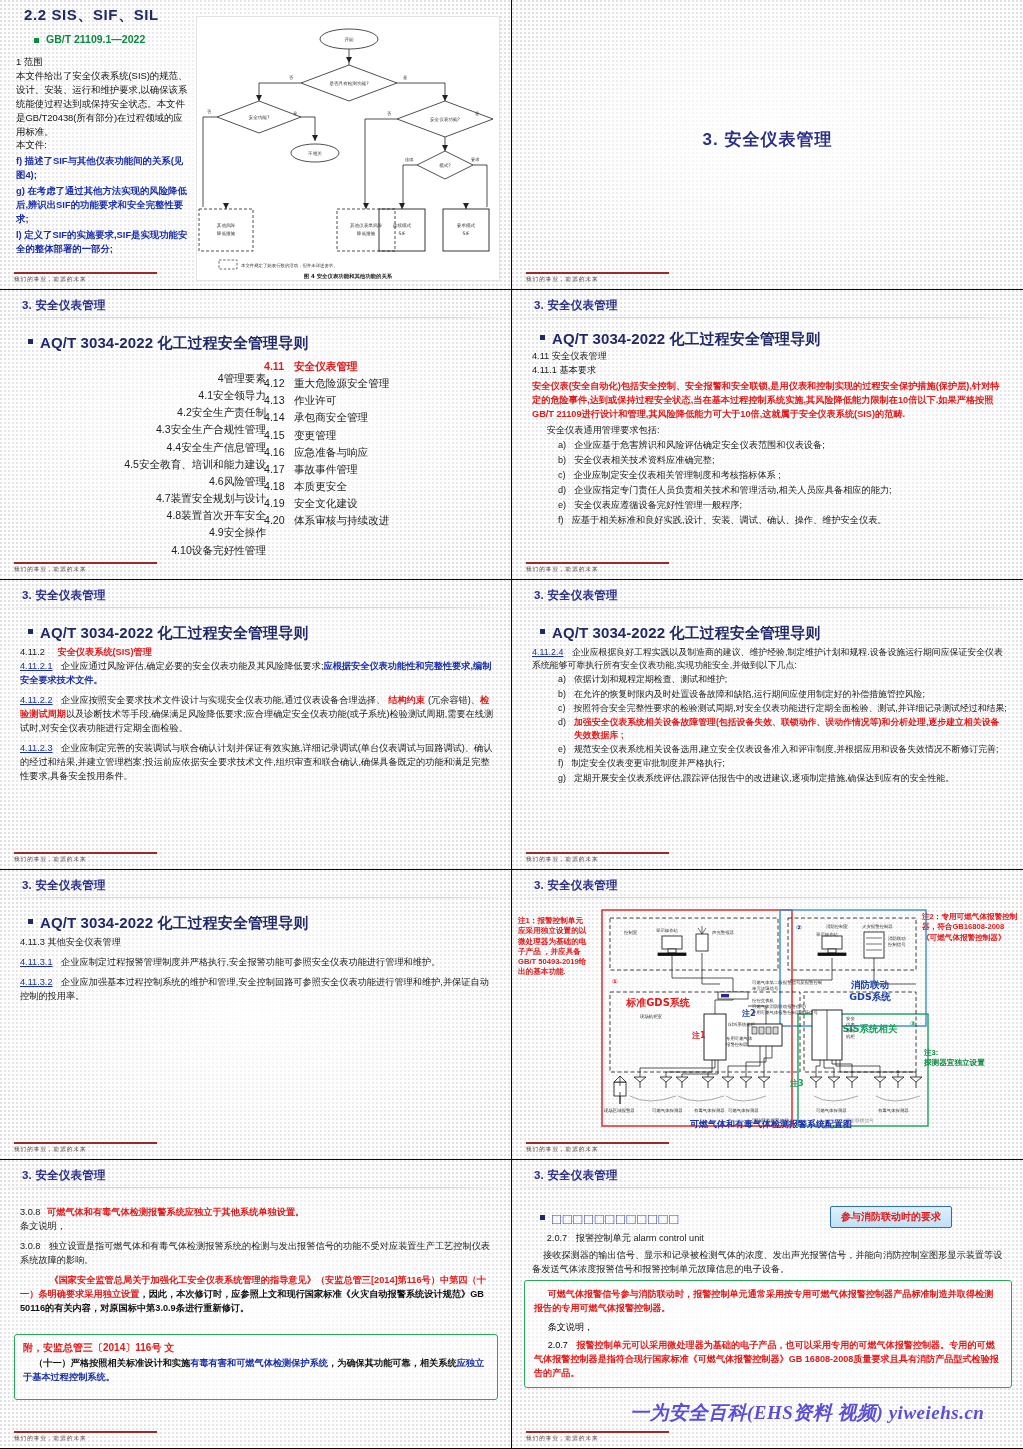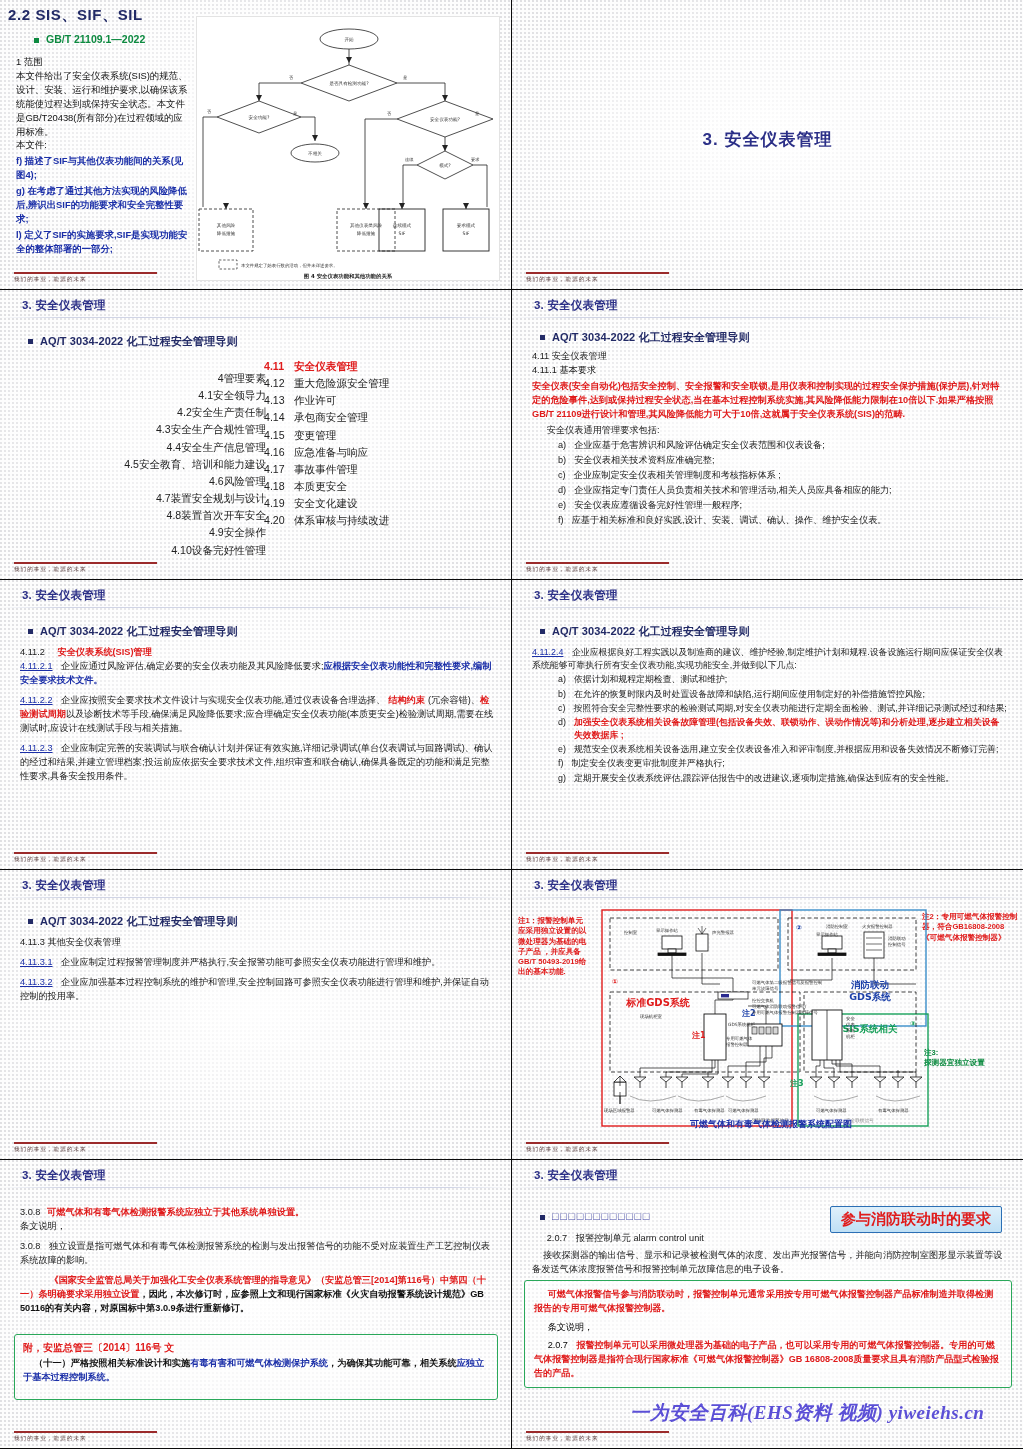--- a/index.html
+++ b/index.html
@@ -14,36 +14,36 @@
     background-size:4px 4px;}
   .slide .bgfade{position:absolute;inset:0;
     background:radial-gradient(ellipse 62% 62% at 50% 48%, rgba(255,255,255,0.93) 0%, rgba(255,255,255,0.55) 48%, rgba(255,255,255,0.05) 100%);}
   .slide .inner{position:absolute;inset:0;}
 
   .stitle{position:absolute;left:22px;top:8px;font-size:11.5px;font-weight:bold;color:#2b2f87;letter-spacing:0.2px;}
   .titlerule{position:absolute;left:0;right:0;top:27px;height:1px;background:linear-gradient(to right,rgba(255,255,255,0) 0%,rgba(200,205,225,0.85) 12%,rgba(200,205,225,0.85) 88%,rgba(255,255,255,0) 100%);}
 
   .bullet{position:absolute;display:flex;align-items:flex-start;gap:7px;}
   .bullet .sq{width:5px;height:5px;background:#222a66;margin-top:5px;flex:0 0 auto;}
-  .bullet .btext{font-size:11px;font-weight:bold;color:#222a66;letter-spacing:0.1px;}
+  .bullet .btext{font-size:15px;font-weight:bold;color:#222a66;letter-spacing:0.1px;}
   .bullet .btext.tofu{letter-spacing:1.6px;color:#3b3fa0;}
 
   .footer{position:absolute;left:14px;bottom:6px;width:145px;}
   .footer .rule{height:2px;background:#9b2b2b;width:143px;}
   .footer .ftxt{font-size:5.5px;color:#5c4040;letter-spacing:1.1px;margin-top:2px;font-family:"Liberation Serif",serif;}
 
   .body{position:absolute;font-size:9.2px;line-height:1.52;color:#1a1a1a;}
   .red{color:#e01b1b;font-weight:bold;}
   .blue{color:#1b2fa8;font-weight:bold;}
   .ul{text-decoration:underline;color:#1b2fa8;}
   .bk{font-weight:bold;color:#111;}
   .ind{text-indent:1.6em;}
 
   
-  .s1-h{position:absolute;left:8px;top:6px;font-size:15px;font-weight:bold;color:#222a66;letter-spacing:0.6px;}
+  .s1-h{position:absolute;left:24px;top:6px;font-size:15px;font-weight:bold;color:#222a66;letter-spacing:0.6px;}
   .s1-std{position:absolute;left:34px;top:33px;display:flex;align-items:flex-start;gap:7px;}
   .s1-col{position:absolute;left:16px;top:55px;width:176px;font-size:9.4px;line-height:1.48;color:#111;}
   .s1-fig{position:absolute;left:196px;top:16px;width:302px;height:263px;background:#fff;border:1px solid #e3e3e3;}
 
   
   .bigtitle{position:absolute;left:0;right:0;top:128px;text-align:center;font-size:17px;font-weight:bold;color:#2b2f87;letter-spacing:1px;}
 
   
   .lcol{position:absolute;font-size:10.6px;line-height:1.62;color:#222;}
   .lrow{white-space:nowrap;}
@@ -51,21 +51,21 @@
   .lrow.hi{color:#e01b1b;font-weight:bold;}
 
   
   .gds{position:absolute;left:88px;top:36px;width:330px;height:230px;}
   .note{position:absolute;font-size:7.6px;font-weight:bold;line-height:1.35;}
   .note.red{color:#e01b1b;}
   .note.green{color:#0d8a40;}
   .cap{position:absolute;font-size:9px;font-weight:bold;color:#1b2fa8;}
 
   .greenbox{position:absolute;border:1px solid #2aa85a;border-radius:3px;background:rgba(255,255,255,0.45);}
-  .bluebadge{position:absolute;border:1px solid #2b6fb5;background:linear-gradient(#dff0fb,#bfe0f5);color:#e01b1b;font-weight:bold;font-size:15px;padding:3px 10px;border-radius:2px;}
+  .bluebadge{position:absolute;border:1px solid #2b6fb5;background:linear-gradient(#dff0fb,#bfe0f5);color:#e01b1b;font-weight:bold;font-size:10px;padding:3px 10px;border-radius:2px;}
   .wmark{position:absolute;font-size:19px;font-weight:bold;color:#5b4fd6;font-family:"Liberation Serif",serif;font-style:italic;letter-spacing:0.5px;}
 </style>
 </head>
 <body>
 
 <div class="deck">
 
   <div class="slide">
     <div class="bg"></div>
     <div class="bgfade"></div>
@@ -287,21 +287,21 @@
         <div>
           <span>4.11.2</span>
           <span class="red" style="margin-left:10px;text-align:right;">安全仪表系统(SIS)管理</span>
         </div>
         <div style="margin-top:0;">
           <span class="ul">4.11.2.1</span>
           <span style="margin-left:6px;">企业应通过风险评估,确定必要的安全仪表功能及其风险降低要求;</span><span class="blue">应根据安全仪表功能性和完整性要求,编制安全要求技术文件。</span>
         </div>
         <div style="margin-top:6px;">
           <span class="ul">4.11.2.2</span>
-          <span style="margin-left:6px;">企业应按照安全要求技术文件设计与实现安全仪表功能,通过仪表设备合理选择、</span><span class="red" style="margin:0 3px;">结构约束</span><span>(冗余容错)、</span><span class="red">检验测试周期</span><span>以及诊断技术等手段,确保满足风险降低要求;应合理确定安全仪表功能(本质更安全)检验测试周期,需要在线测试时,应设计在线测试手段与相关措施。</span>
+          <span style="margin-left:6px;">企业应按照安全要求技术文件设计与实现安全仪表功能,通过仪表设备合理选择、</span><span class="red" style="margin:0 3px;">结构约束</span><span>(冗余容错)、</span><span class="red">检验测试周期</span><span>以及诊断技术等手段,确保满足风险降低要求;应合理确定安全仪表功能(或子系统)检验测试周期,需要在线测试时,对安全仪表功能进行定期全面检验。</span>
         </div>
         <div style="margin-top:6px;">
           <span class="ul">4.11.2.3</span>
           <span style="margin-left:6px;">企业应制定完善的安装调试与联合确认计划并保证有效实施,详细记录调试(单台仪表调试与回路调试)、确认的经过和结果,并建立管理档案;投运前应依据安全要求技术文件,组织审查和联合确认,确保具备既定的功能和满足完整性要求,具备安全投用条件。</span>
         </div>
       </div>
       <div class="footer">
         <div class="rule"></div>
         <div class="ftxt">我们的事业，能源的未来</div>
       </div>

